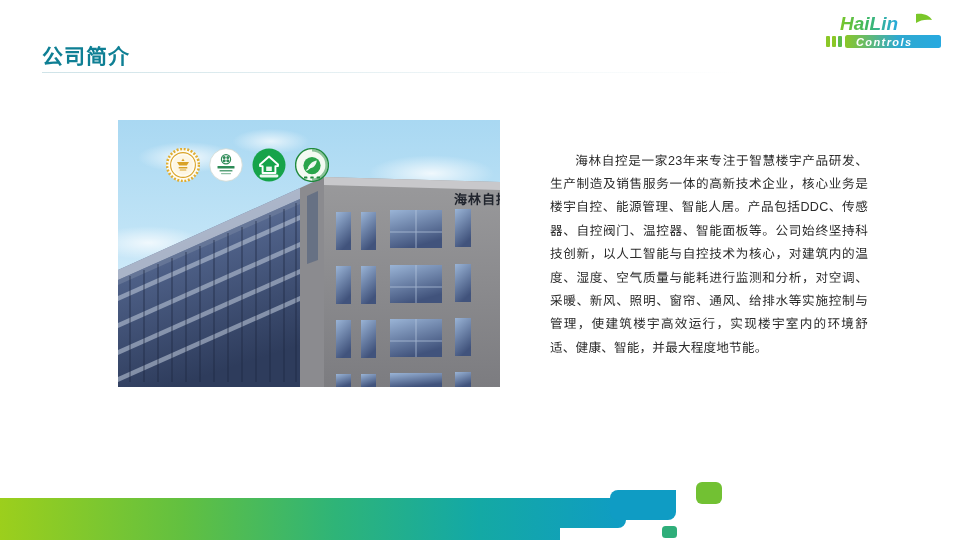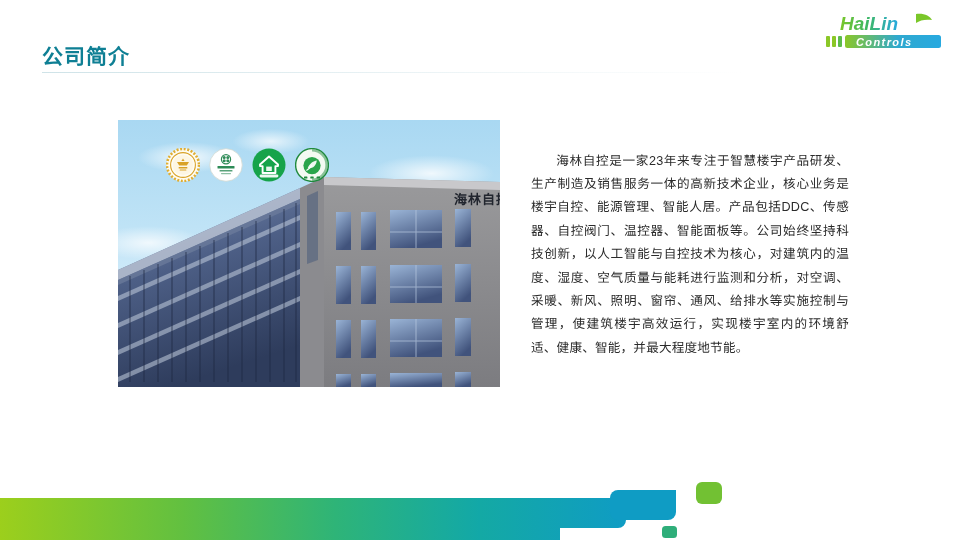--- a/index.html
+++ b/index.html
@@ -101,21 +101,21 @@
     width: 62px;
     height: 34px;
     border-radius: 2px;
     overflow: hidden;
   }
   .badge-500 svg { width:62px; height:34px; }
 
   
   .body-copy {
     position: absolute;
-    left: 531px;
+    left: 550px;
     top: 137px;
     width: 318px;
     font-size: 12.6px;
     line-height: 23.4px;
     color: #2b2b2b;
     text-align: justify;
     text-indent: 2em;
     letter-spacing: .2px;
   }
 

